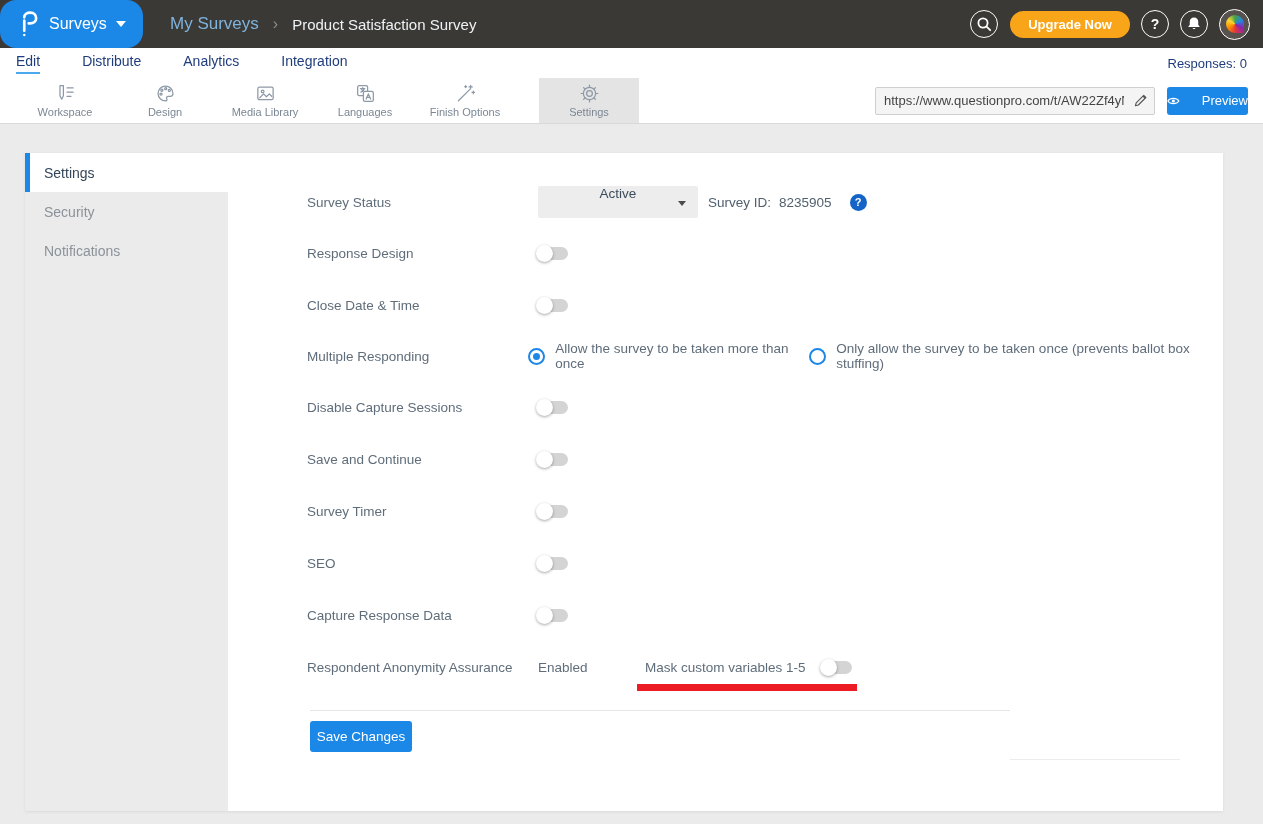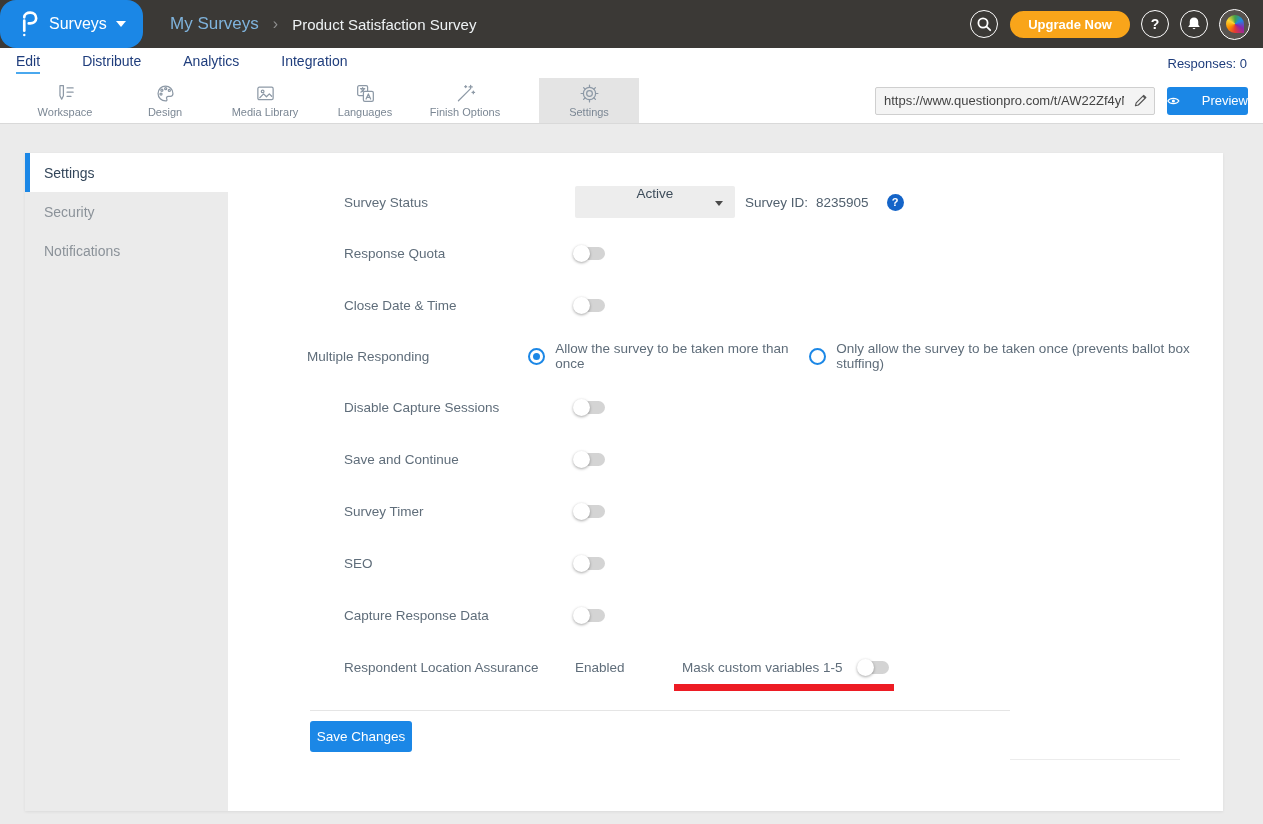--- a/index.html
+++ b/index.html
@@ -43,21 +43,21 @@
   .preview-btn { margin:0 15px 0 12px; width:81px; height:28px; background:#1b87e6; color:#fff; border:none; border-radius:3px; display:flex; align-items:center; justify-content:center; font-size:13px; gap:22px; cursor:pointer; flex-shrink:0; }
 
   
   .content { padding:29px 0 0 25px; }
   .card { width:1198px; height:658px; background:#fff; display:flex; box-shadow:0 1px 3px rgba(0,0,0,.07); }
   .side { width:203px; flex-shrink:0; background:#ebebeb; }
   .side-item { height:39px; display:flex; align-items:center; padding-left:19px; font-size:14px; color:#8b9299; cursor:pointer; }
   .side-item.active { background:#fff; border-left:5px solid #1b87e6; padding-left:14px; color:#33465a; }
 
   .main { flex:1; position:relative; padding:33px 0 0 79px; }
-  .row { display:flex; align-items:center; height:34px; margin-top:18px;margin-left:37px; }
+  .row { display:flex; align-items:center; height:34px; margin-top:18px; }
   .row.first { height:32px; margin-top:0; }
   .row-label { width:231px; font-size:13.5px; color:#5f6d7a; }
   .select-box { width:160px; height:32px; background:#ededed; border-radius:2px; display:flex; align-items:center; padding:0 12px; font-size:13.5px; color:#3d4c5a; cursor:pointer;flex-direction:column; }
   .select-caret { margin-left:auto; width:0; height:0; border-left:4px solid transparent; border-right:4px solid transparent; border-top:5px solid #4a4a4a; }
   .sid-label { margin-left:10px; font-size:13.5px; color:#51606e; }
   .sid-value { margin-left:8px; font-size:13.5px; color:#51606e; }
   .help-badge { margin-left:18px; width:17px; height:17px; border-radius:50%; background:#1464c8; color:#fff; font-size:11px; font-weight:bold; display:flex; align-items:center; justify-content:center; cursor:pointer; }
 
   .toggle { position:relative; width:30px; height:13px; background:#d4d4d4; border-radius:7px; cursor:pointer; }
   .toggle .knob { position:absolute; left:-2px; top:-2px; width:17px; height:17px; background:#fff; border-radius:50%; box-shadow:0 1px 3px rgba(0,0,0,.35); }
@@ -217,21 +217,21 @@
           <span>Active</span>
           <span class="select-caret"></span>
         </div>
         <span class="sid-label">Survey ID:</span>
         <span class="sid-value">8235905</span>
         <span class="help-badge">?</span>
       </div>
 
       
       <div class="row">
-        <div class="row-label">Response Quota</div>
+        <div class="row-label">Response Design</div>
         <div class="toggle">
             <div class="knob"></div>
           </div>
       </div>
 
       
       <div class="row">
         <div class="row-label">Close Date &amp; Time</div>
         <div class="toggle">
             <div class="knob"></div>
@@ -290,21 +290,21 @@
       
       <div class="row">
         <div class="row-label">Capture Response Data</div>
         <div class="toggle">
             <div class="knob"></div>
           </div>
       </div>
 
       
       <div class="row anon-row">
-        <div class="row-label">Respondent Location Assurance</div>
+        <div class="row-label">Respondent Anonymity Assurance</div>
         <div class="anon-status">Enabled</div>
         <div class="mask-label">Mask custom variables 1-5</div>
         <div class="toggle">
             <div class="knob"></div>
           </div>
         <div class="red-underline"></div>
       </div>
 
       <div class="divider"></div>
       <div class="faint-line"></div>

